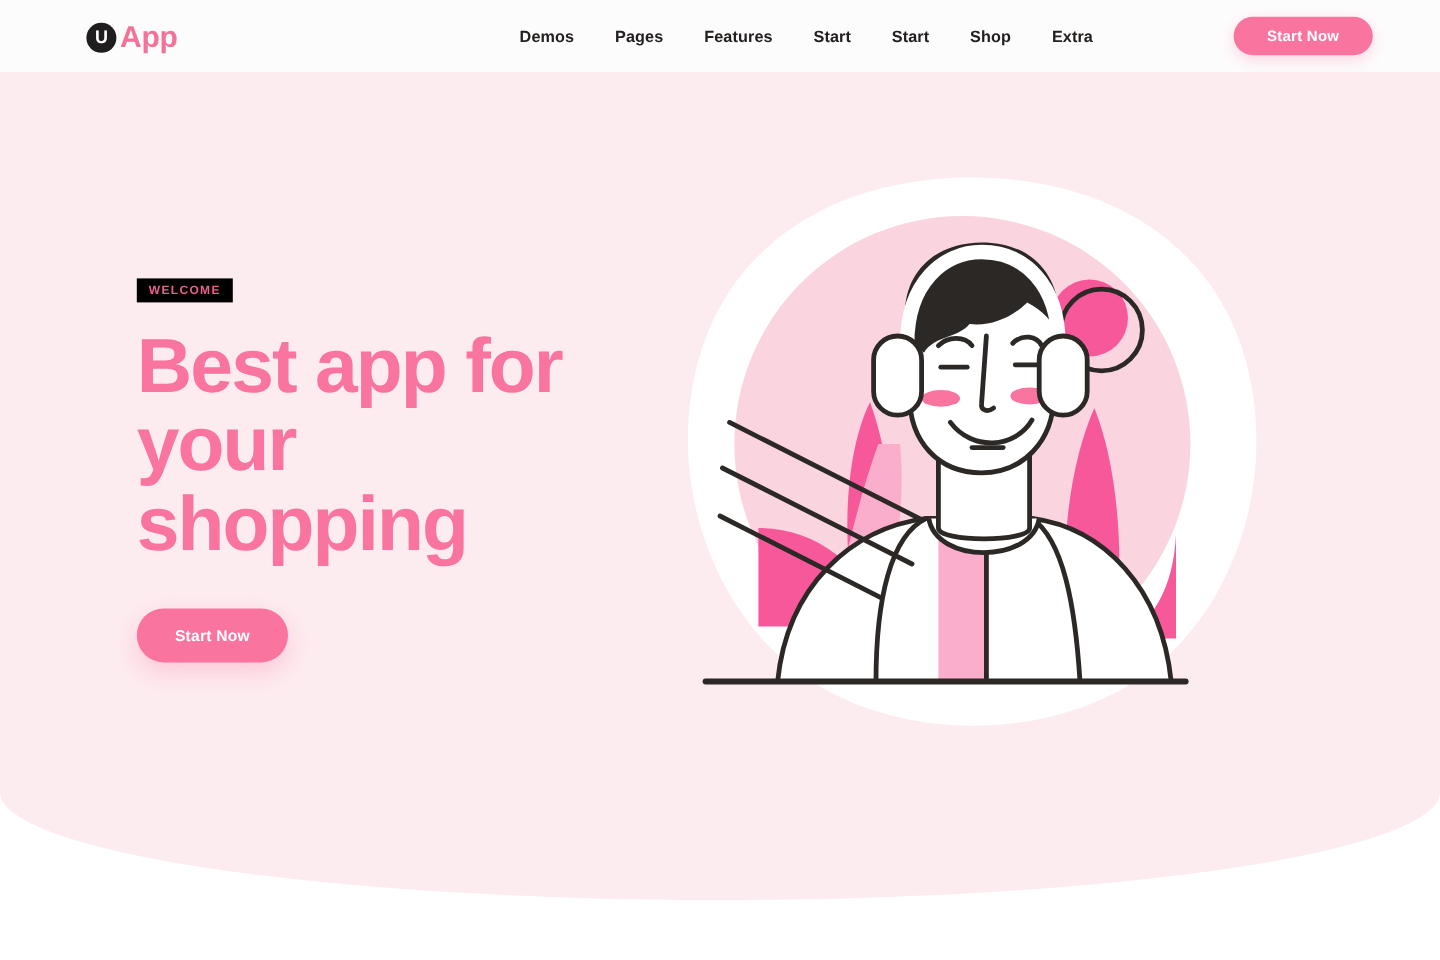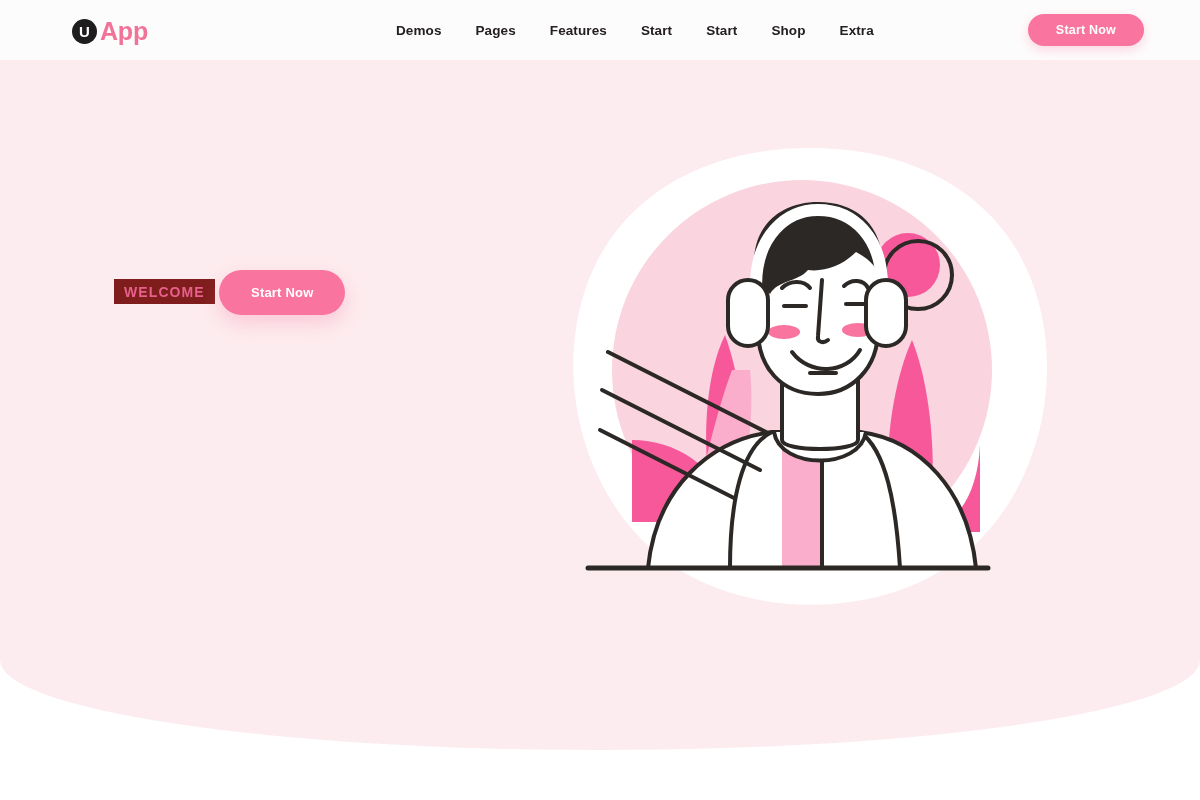--- a/index.html
+++ b/index.html
@@ -28,39 +28,39 @@
   .logo-mark {
     width:25px; height:25px; border-radius:50%; background:#1f1d1d;
     display:flex; align-items:center; justify-content:center;
     color:#ffffff; font-size:15px; font-weight:bold; line-height:1;
     letter-spacing:0;
   }
   .logo-text {
     margin-left:3px; font-size:25px; font-weight:bold; color:#f27398;
     letter-spacing:-0.2px;
   }
-  .nav { position:absolute; left:396px; top:0; height:60px; display:flex; align-items:center; gap:34px; }
+  .nav { position:absolute; left:433px; top:0; height:60px; display:flex; align-items:center; gap:34px; }
   .nav a {
     font-size:13.5px; font-weight:bold; color:#23201f;
     text-decoration:none; letter-spacing:0.1px;
   }
   .btn-header {
     position:absolute; right:56px; top:14px;
     background:#f9749e; color:#ffffff; border:none;
     border-radius:30px; padding:0 28px; height:32px;
     font-size:12.5px; font-weight:bold; font-family:"Liberation Sans", sans-serif;
     cursor:pointer; letter-spacing:0.2px;
     box-shadow:0 4px 12px rgba(249,116,158,0.28);
   }
 
   
   .hero-content { position:absolute; left:114px; top:232px; width:420px; z-index:10; }
   .badge {
-    display:inline-block; background:#7f1d1d; color:#e8608c;
-    font-size:14px; font-weight:bold; letter-spacing:1.1px;
+    display:inline-block; background:#000000; color:#e8608c;
+    font-size:10px; font-weight:bold; letter-spacing:1.1px;
     padding:5px 10px 4px 10px;
   }
   .headline {
     margin-top:21px; font-size:64px; line-height:1.02;
     font-weight:bold; color:#f9749e; letter-spacing:-1.6px;
   }
   .headline span { display:block; }
   .subtext {
     margin-top:28px; font-size:13.5px; line-height:1.62;
     color:#2b2826; max-width:392px;
@@ -102,20 +102,24 @@
       <a href="#">Shop</a>
       <a href="#">Extra</a>
     </nav>
 
     <button class="btn-header">Start Now</button>
   </header>
 
   <div class="hero-content">
     <div class="badge">WELCOME</div>
 
+    <h1 class="headline">
+      <span>Best app for</span>
+      <span>your shopping</span>
+    </h1>
 
 
     <button class="btn-hero">Start Now</button>
   </div>
 
   <div class="illustration">
     <svg viewBox="0 0 500 470" xmlns="http://www.w3.org/2000/svg">
 
       <path d="M250 8 C 360 8 450 60 478 160 C 505 258 470 370 390 425
                C 312 478 190 478 112 425 C 32 370 -5 258 22 160 C 50 60 140 8 250 8 Z" fill="#ffffff"></path>

